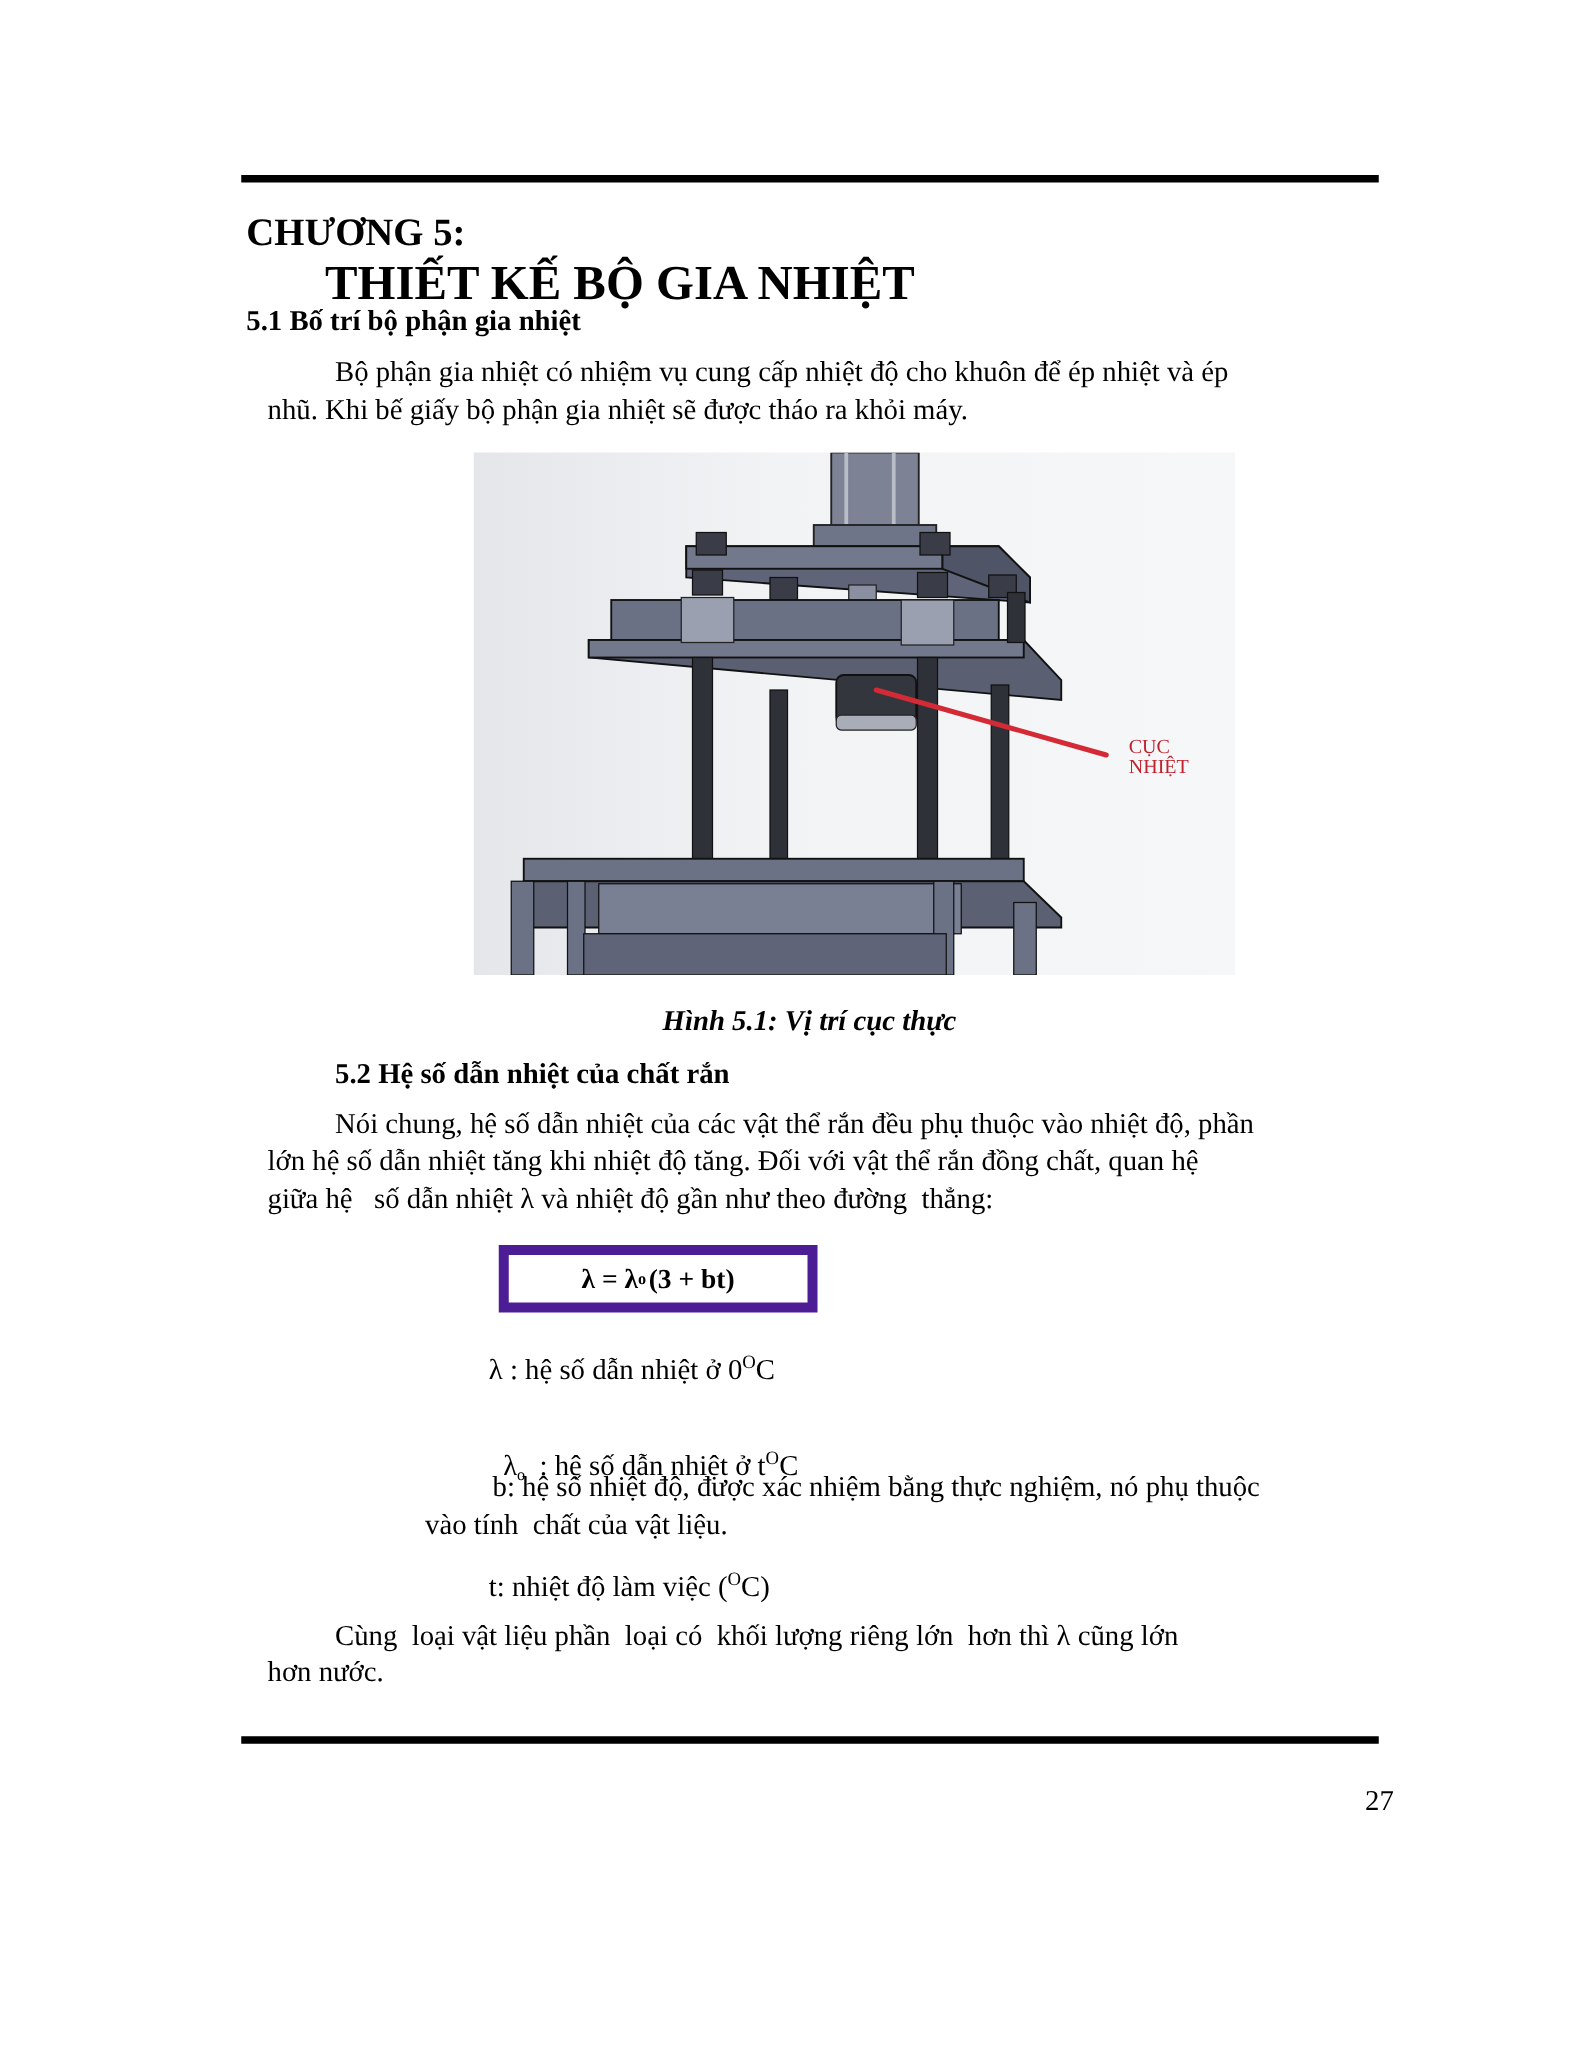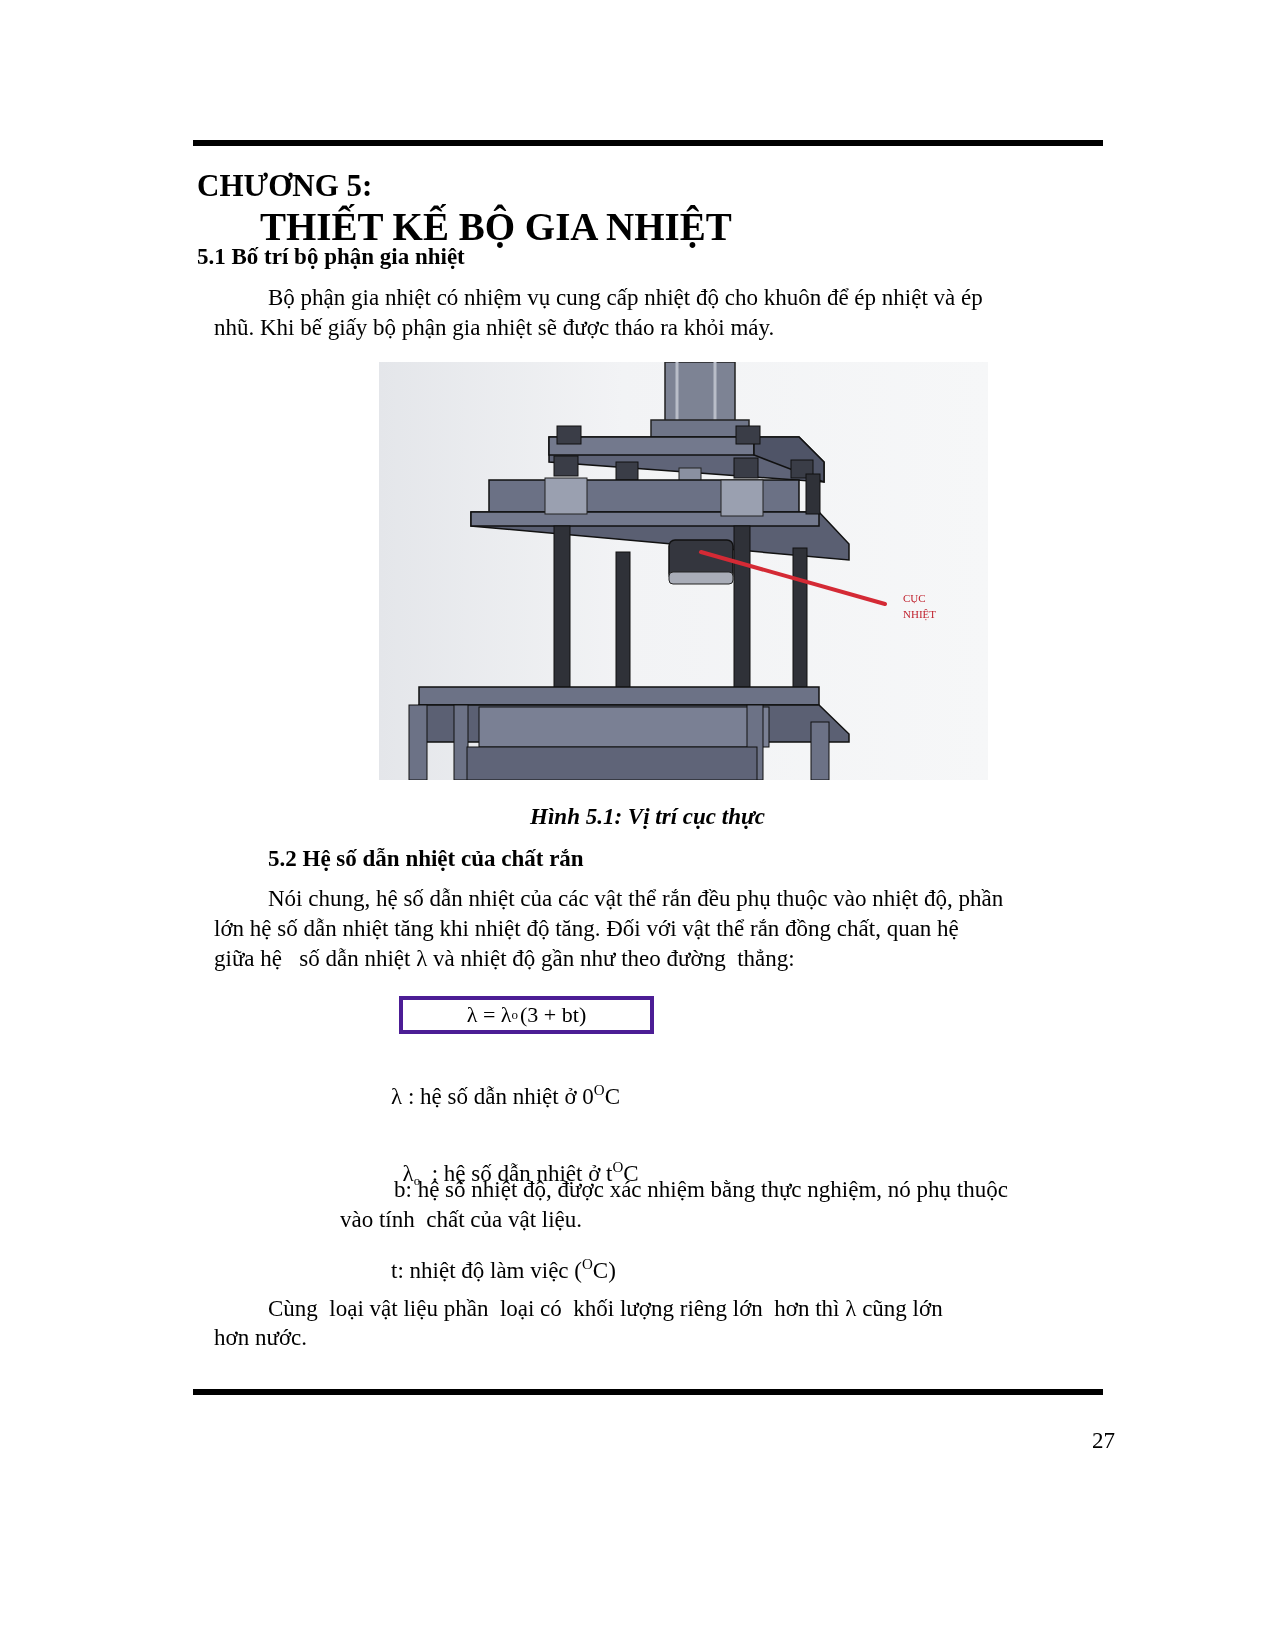--- a/index.html
+++ b/index.html
@@ -47,37 +47,38 @@
     .caption {
       position: absolute;
       left: 0; width: 1275px; top: 804px;
       text-align: center;
       font-size: 23px; font-style: italic; font-weight: bold;
       padding-left: 20px;
     }
     .formula-box {
       position: absolute;
       left: 399px; top: 996px;
-      width: 255px; height: 38px;
-      border: 4px solid #4c1d95;
+      width: 255px; height: 54px;
+      border: 8px solid #4c1d95;
       display: flex; align-items: center; justify-content: center;
       font-size: 22px;
+      font-weight: bold;
     }
     sup { font-size: 15px; vertical-align: 9px; }
     sub { font-size: 13px; vertical-align: -4px; }
     .page-number {
       position: absolute;
       left: 1072px; top: 1428px;
       font-size: 23px;
       margin-left: 20px;
     }
     .callout {
       position: absolute;
       left: 903px; top: 590px;
-      font-size: 11px;
+      font-size: 16px;
       line-height: 16px;
       color: #c0222e;
       font-family: "Liberation Serif", serif;
     }
   </style>
 </head>
 <body>
 
 <div class="rule top"></div>
 

